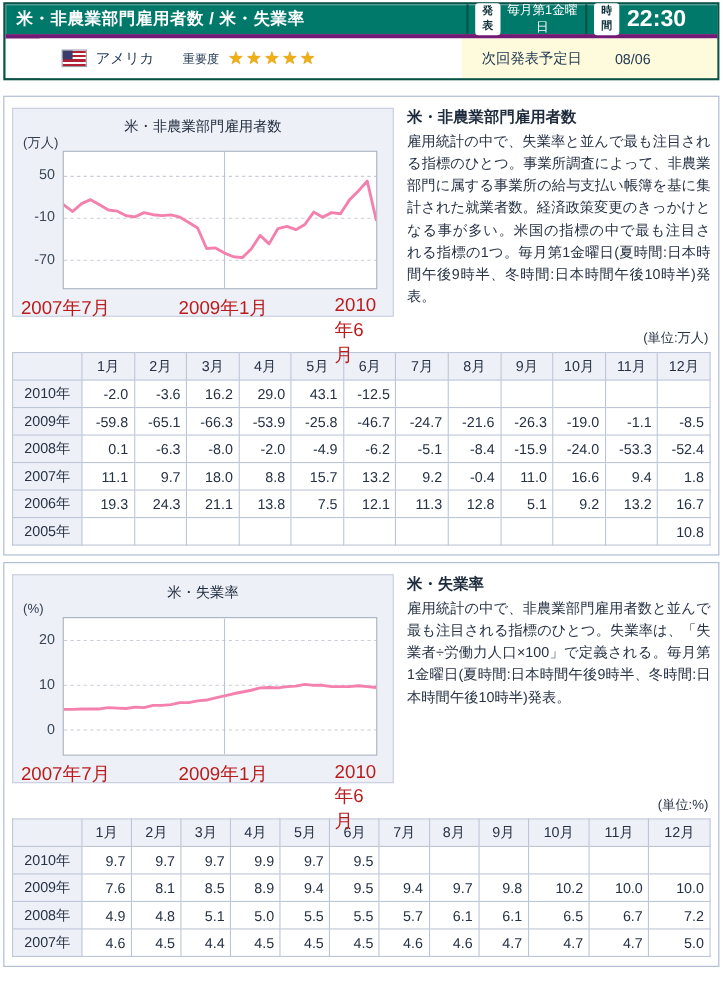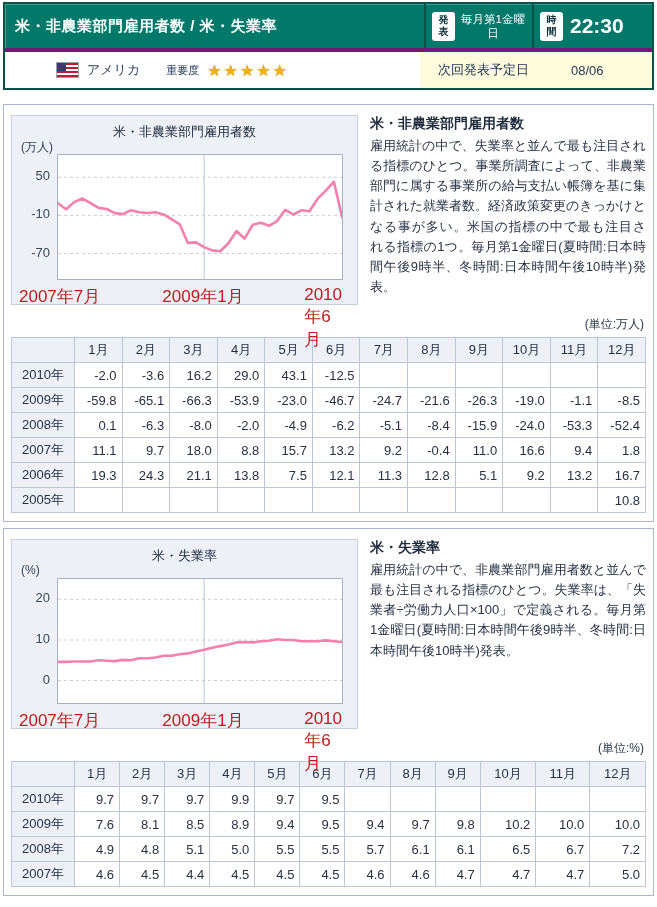--- a/index.html
+++ b/index.html
@@ -1,21 +1,21 @@
 <!DOCTYPE html>
 <html lang="ja"><head>
 <meta charset="utf-8">
 <style>
   html,body{margin:0;padding:0;width:657px;height:907px;overflow:hidden;background:#fff;
     font-family:"Liberation Sans","DejaVu Sans",sans-serif;}
   .page{padding:2px 3px;}
 
   
   .top-card{border:2px solid #0a5146;}
-  .top-teal{background:#00786a;display:flex;align-items:stretch;height:44px;
+  .top-teal{background:#00786a;display:flex;align-items:stretch;height:27px;
     box-shadow:inset 1px 1px 0 rgba(255,255,255,.25);}
   .top-title{flex:1;display:flex;align-items:center;padding:0 10px;color:#fff;
     font-weight:bold;font-size:15px;letter-spacing:.5px;}
   .tsep{width:2px;background:#0a5146;}
   .release-sec{width:106px;display:flex;align-items:center;justify-content:center;gap:5px;}
   .time-sec{width:112px;display:flex;align-items:center;gap:7px;padding-left:6px;}
   .wbadge{background:#fff;border-radius:3px;width:15px;padding:2px 4px;text-align:center;
     font-size:10px;line-height:1.25;color:#0d2f38;font-weight:bold;word-break:break-all;}
   .release-text{color:#fff;font-size:11.5px;width:66px;text-align:center;line-height:1.25;}
   .time-value{color:#fff;font-weight:bold;font-size:21px;}
@@ -23,21 +23,21 @@
   .country-sec{flex:1;display:flex;align-items:center;padding-left:20px;background:#fff;}
   .flag{width:21px;height:14px;position:relative;border:1px solid #9aa0a8;flex:0 0 auto;
     background:repeating-linear-gradient(180deg,#b22234 0 2px,#fff 2px 4px);}
   .flag::before{content:"";position:absolute;left:0;top:0;width:9px;height:8px;background:#3c3b6e;}
   .country-name{font-size:13px;color:#223a55;margin-left:8px;}
   .importance-label{font-size:11px;color:#223a55;margin-left:26px;}
   .stars{color:#f0b012;font-size:16px;letter-spacing:2px;margin-left:8px;
     text-shadow:0 0 1px #b97f08;}
   .next-sec{width:214px;background:#fdfbdb;display:flex;align-items:center;
     font-size:13px;color:#223a55;padding-left:18px;}
-  .next-date{margin-left:42px;}
+  .next-date{margin-left:30px;}
 
   
   .content-box{border:1px solid #aab7d0;margin-top:14px;}
   .content-box.second{margin-top:6px;}
   .section-bar{background:#1c4b8f;color:#fff;font-weight:bold;font-size:13px;
     padding:5px 10px 4px;}
   .box-inner{padding:10px 7px 8px;}
 
   .row{display:flex;gap:12px;align-items:flex-start;}
 
@@ -165,21 +165,21 @@
               <td class="val"></td>
               <td class="val"></td>
               <td class="val"></td>
             </tr>
             <tr>
               <td class="year">2009年</td>
               <td class="val">-59.8</td>
               <td class="val">-65.1</td>
               <td class="val">-66.3</td>
               <td class="val">-53.9</td>
-              <td class="val">-23.0</td>
+              <td class="val">-25.8</td>
               <td class="val">-46.7</td>
               <td class="val">-24.7</td>
               <td class="val">-21.6</td>
               <td class="val">-26.3</td>
               <td class="val">-19.0</td>
               <td class="val">-1.1</td>
               <td class="val">-8.5</td>
             </tr>
             <tr>
               <td class="year">2008年</td>

